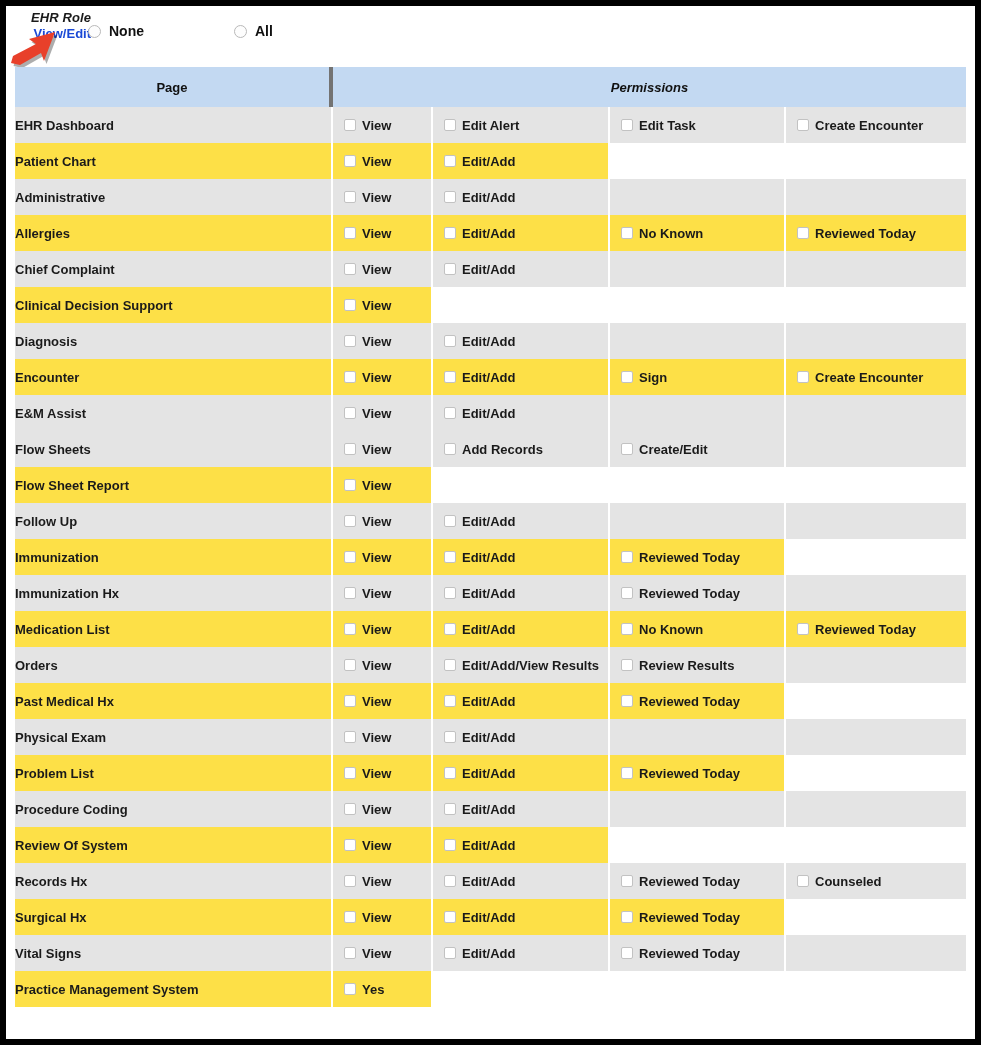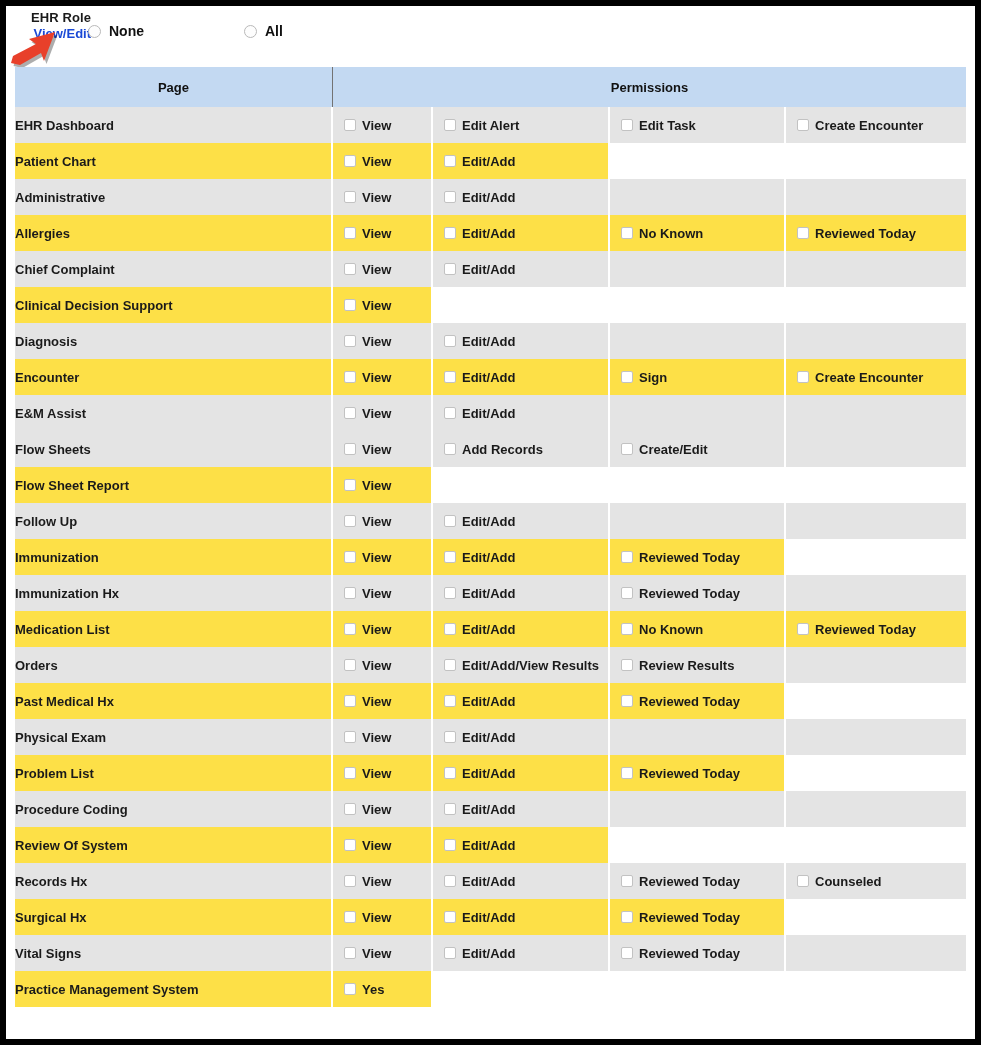--- a/index.html
+++ b/index.html
@@ -31,40 +31,41 @@
     left: 25px; top: 4px;
     text-align: center;
     line-height: 15px;
   }
   #role-title {
     font-size: 13px;
     font-weight: bold;
     color: #1a1a1a;
     letter-spacing: .1px;
     white-space: nowrap;
+    font-style: italic;
   }
   #role-link {
     font-size: 13px;
     font-weight: bold;
     color: #1a49d6;
     text-decoration: none;
     white-space: nowrap;
     display: block;
     margin-top: 1px;
     text-align: right;
   }
   .radio-group {
     position: absolute;
     top: 17px;
     display: flex;
     align-items: center;
     gap: 8px;
   }
   #radio-none { left: 82px; }
-  #radio-all  { left: 238px; }
+  #radio-all  { left: 228px; }
   .radio-dot {
     width: 13px; height: 13px;
     border-radius: 50%;
     border: 1.4px solid #b9b9b9;
     background: #fdfdfd;
     flex: 0 0 auto;
   }
   .radio-label {
     font-size: 14px;
     font-weight: bold;
@@ -95,23 +96,23 @@
   #perm-table col.c-p4    { width: 180px; }
 
   #perm-table thead th {
     background: #c3d9f2;
     height: 40px;
     font-size: 13px;
     font-weight: bold;
     color: #111111;
     text-align: center;
     padding: 0;
-    border-right: 1px solid #737373;
-  }
-  #perm-table thead th:last-child { border-right: none; }
+    border-right: 4px solid #737373;
+  }
+  #perm-table thead th:last-child { border-right: none; font-style: italic; }
 
   #perm-table tbody tr { height: 20px; }
   #perm-table tbody td {
     padding: 0;
     height: 36px;
     vertical-align: middle;
     font-size: 13px;
     font-weight: bold;
     color: #1a1a1a;
     border-right: 2px solid #ffffff;

